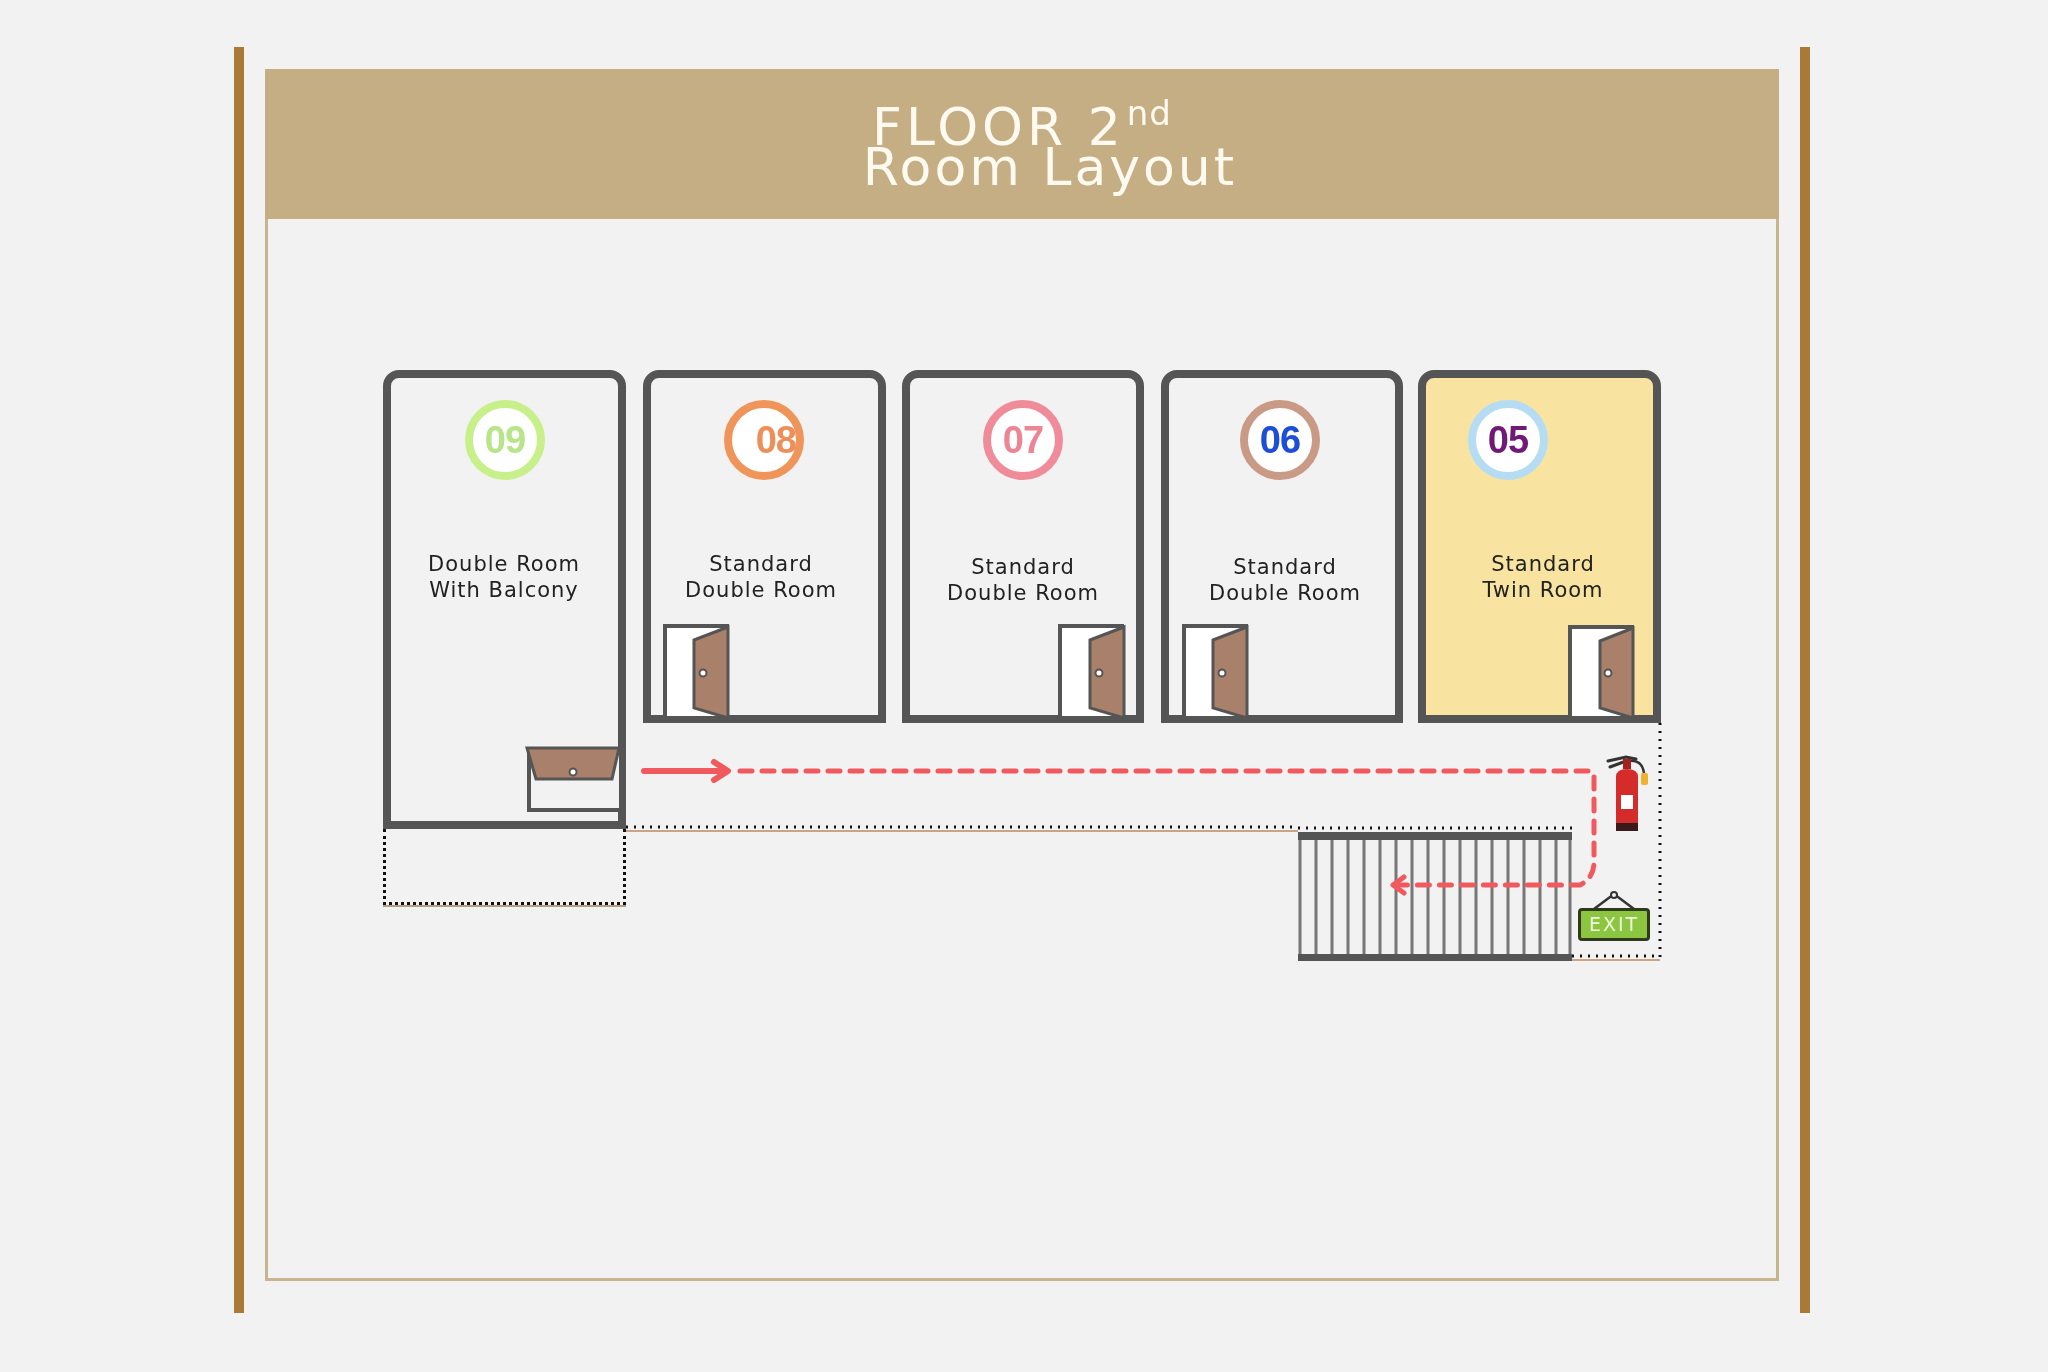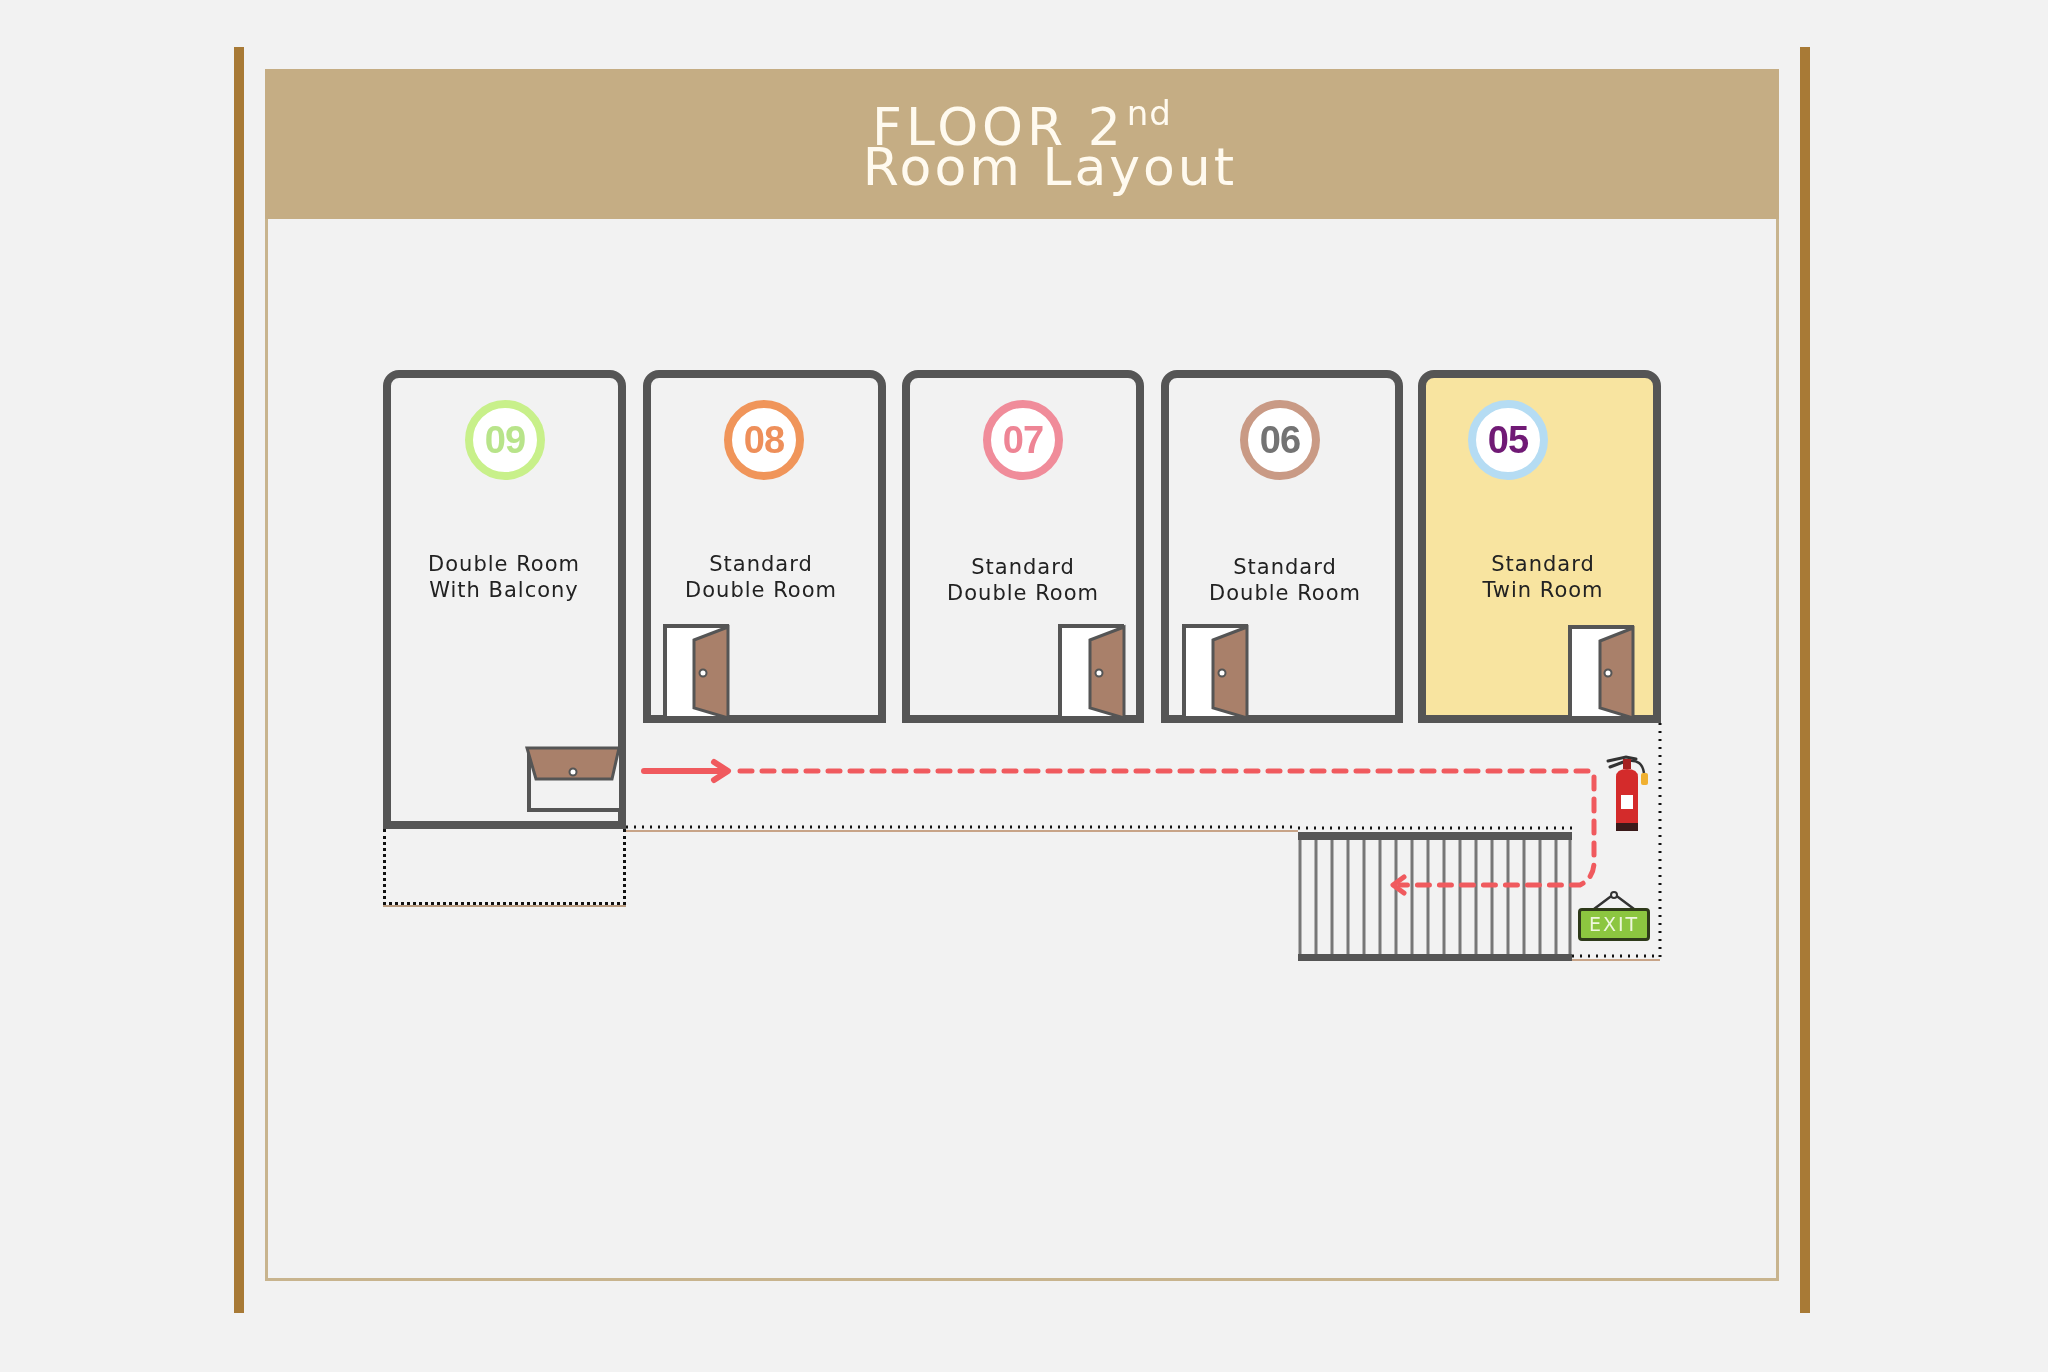--- a/index.html
+++ b/index.html
@@ -39,27 +39,27 @@
 
 <div class="room" style="left:902px; top:370px; width:242px; height:353px;"></div>
 
 <div class="room" style="left:1161px; top:370px; width:242px; height:353px;"></div>
 
 <div class="room hl" style="left:1418px; top:370px; width:243px; height:353px;"></div>
 
 <div class="badge" style="left:465px; top:400px; border-color:#c8f08a; color:#b8e48a;">
     <span>09</span>
   </div>
-<div class="badge" style="left:724px; top:400px; border-color:#f0955a; color:#ee8f5a;">
+<div class="badge" style="left:724px; top:400px; border-color:#f0955a; color:#ee8f5a;justify-content:flex-end;">
     <span>08</span>
   </div>
 <div class="badge" style="left:983px; top:400px; border-color:#f08c9a; color:#ee8595;">
     <span>07</span>
   </div>
-<div class="badge" style="left:1240px; top:400px; border-color:#c99a85; color:#737373;">
+<div class="badge" style="left:1240px; top:400px; border-color:#c99a85; color:#1d4ed8;">
     <span>06</span>
   </div>
 <div class="badge" style="left:1468px; top:400px; border-color:#b5dcf3; color:#701a75;">
     <span>05</span>
   </div>
 
 <div class="label" style="left:384px; top:515px;">
     <div>Double Room</div>
     <div>With Balcony</div>
   </div>

